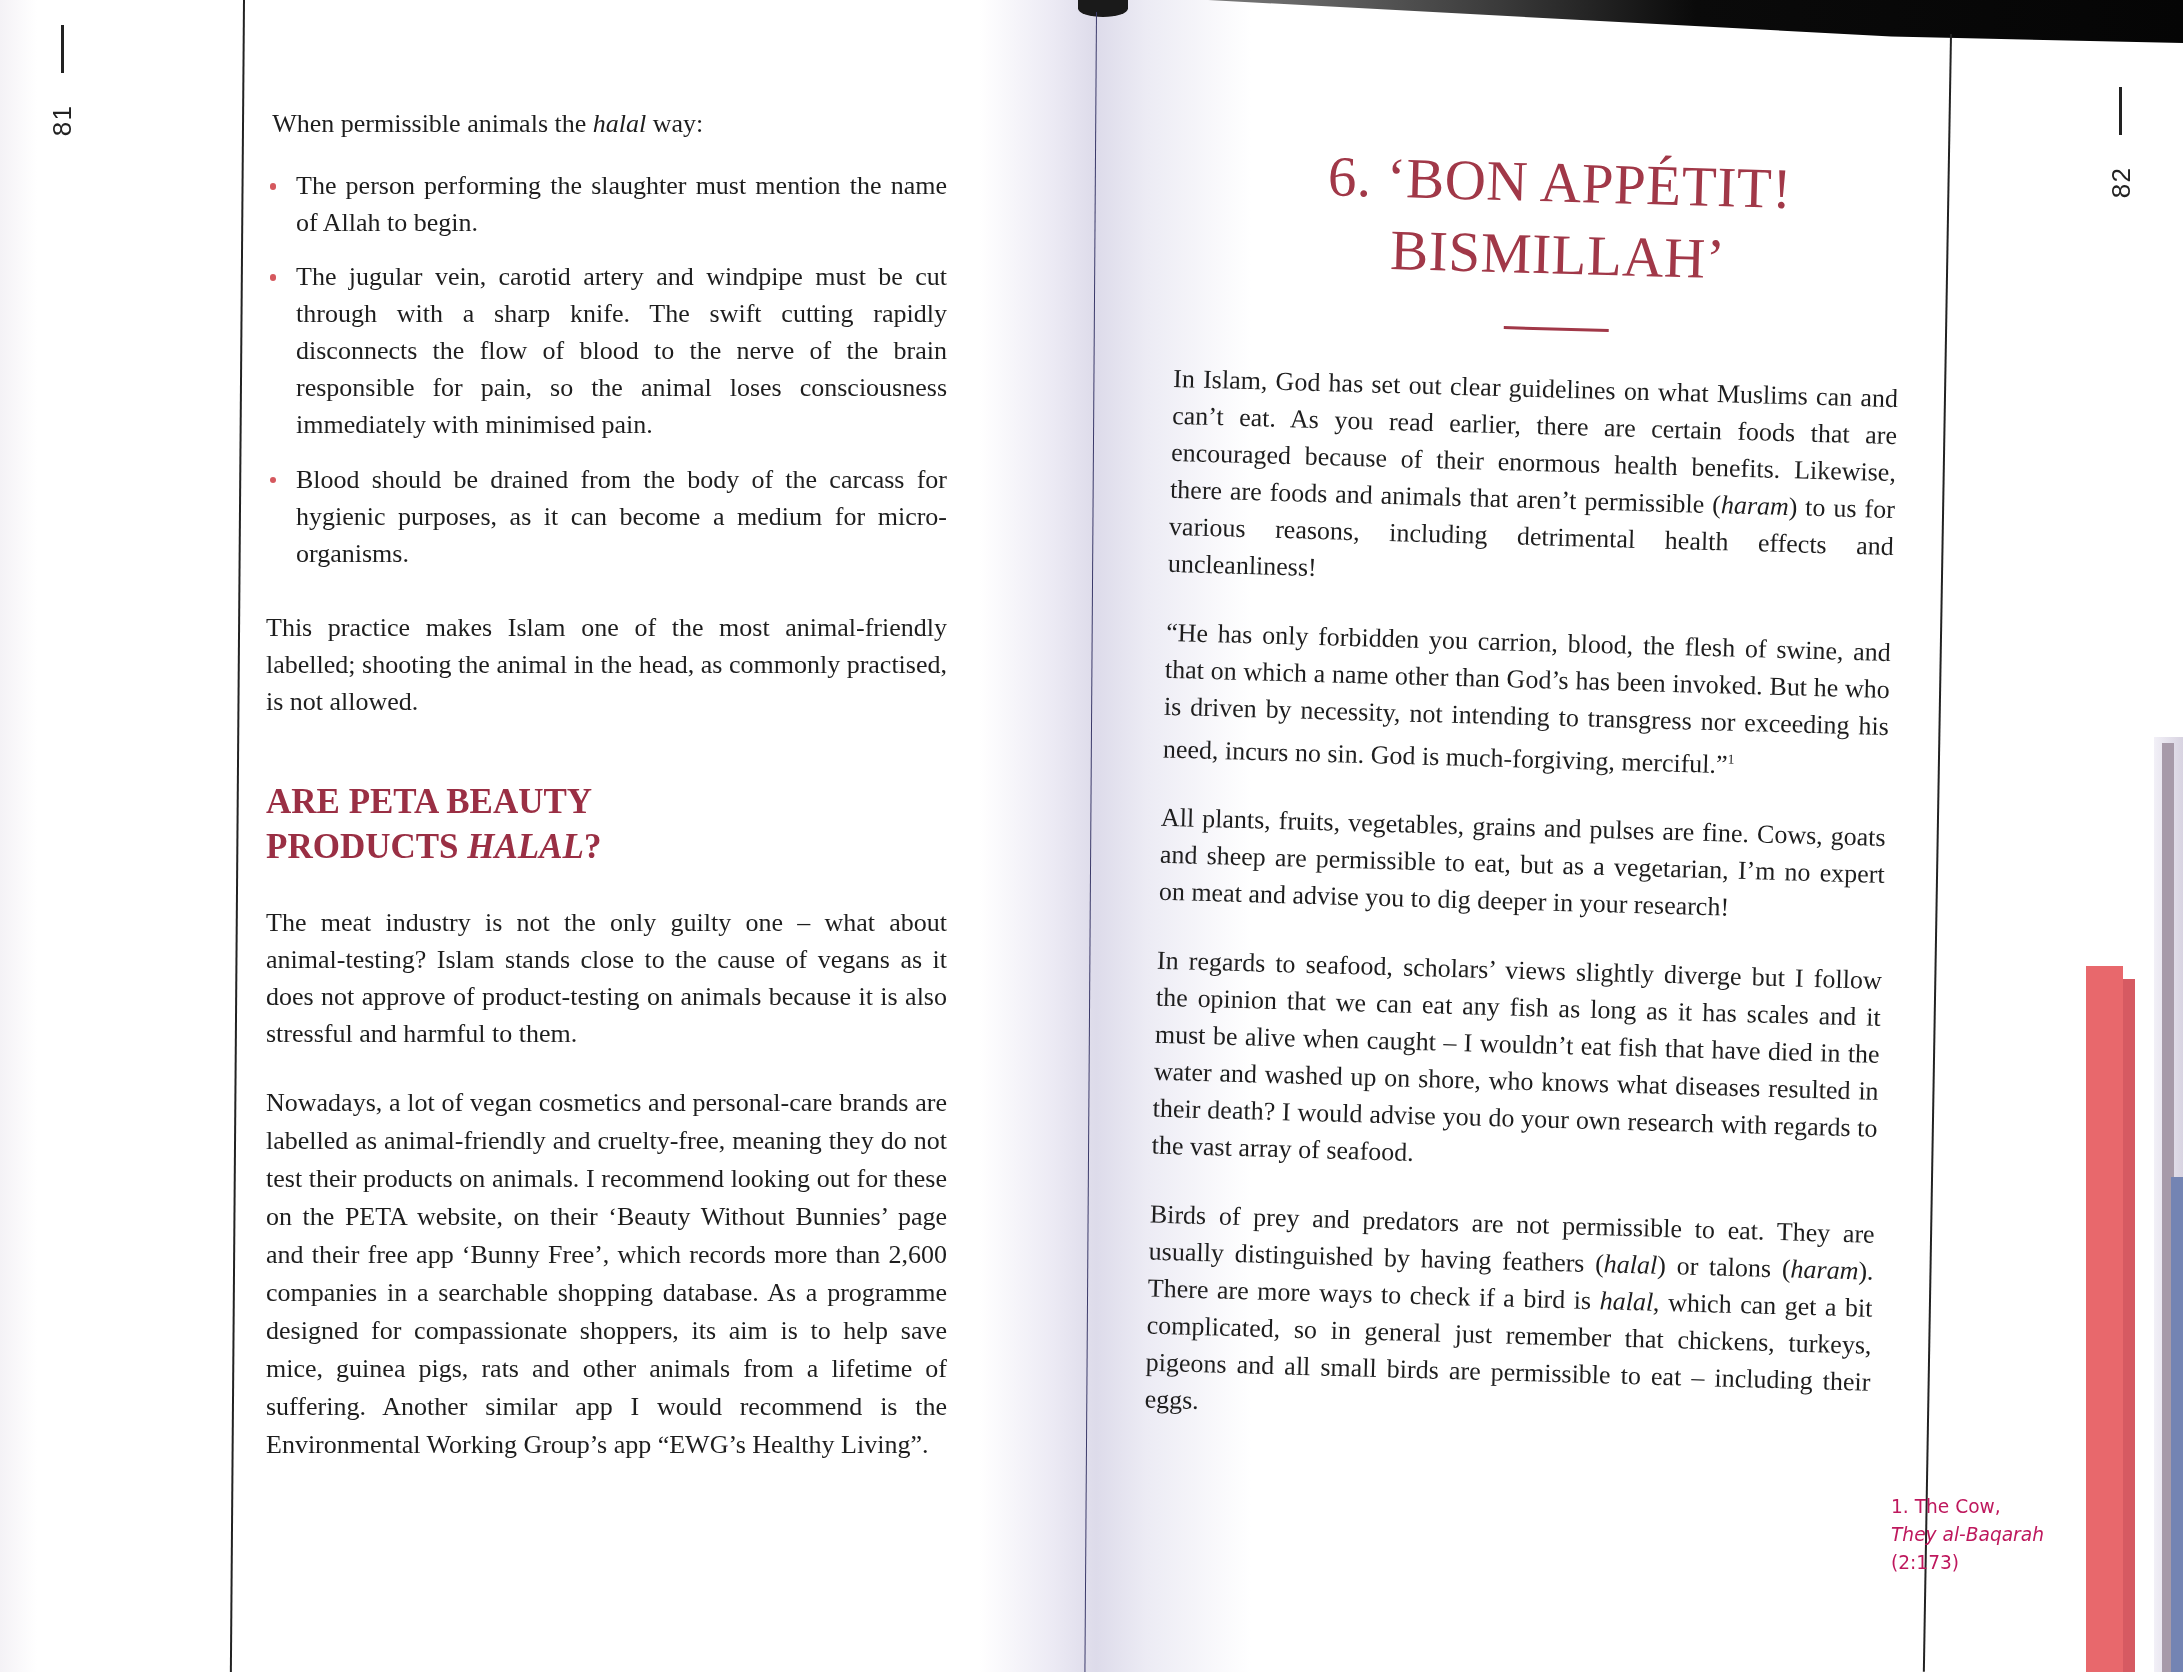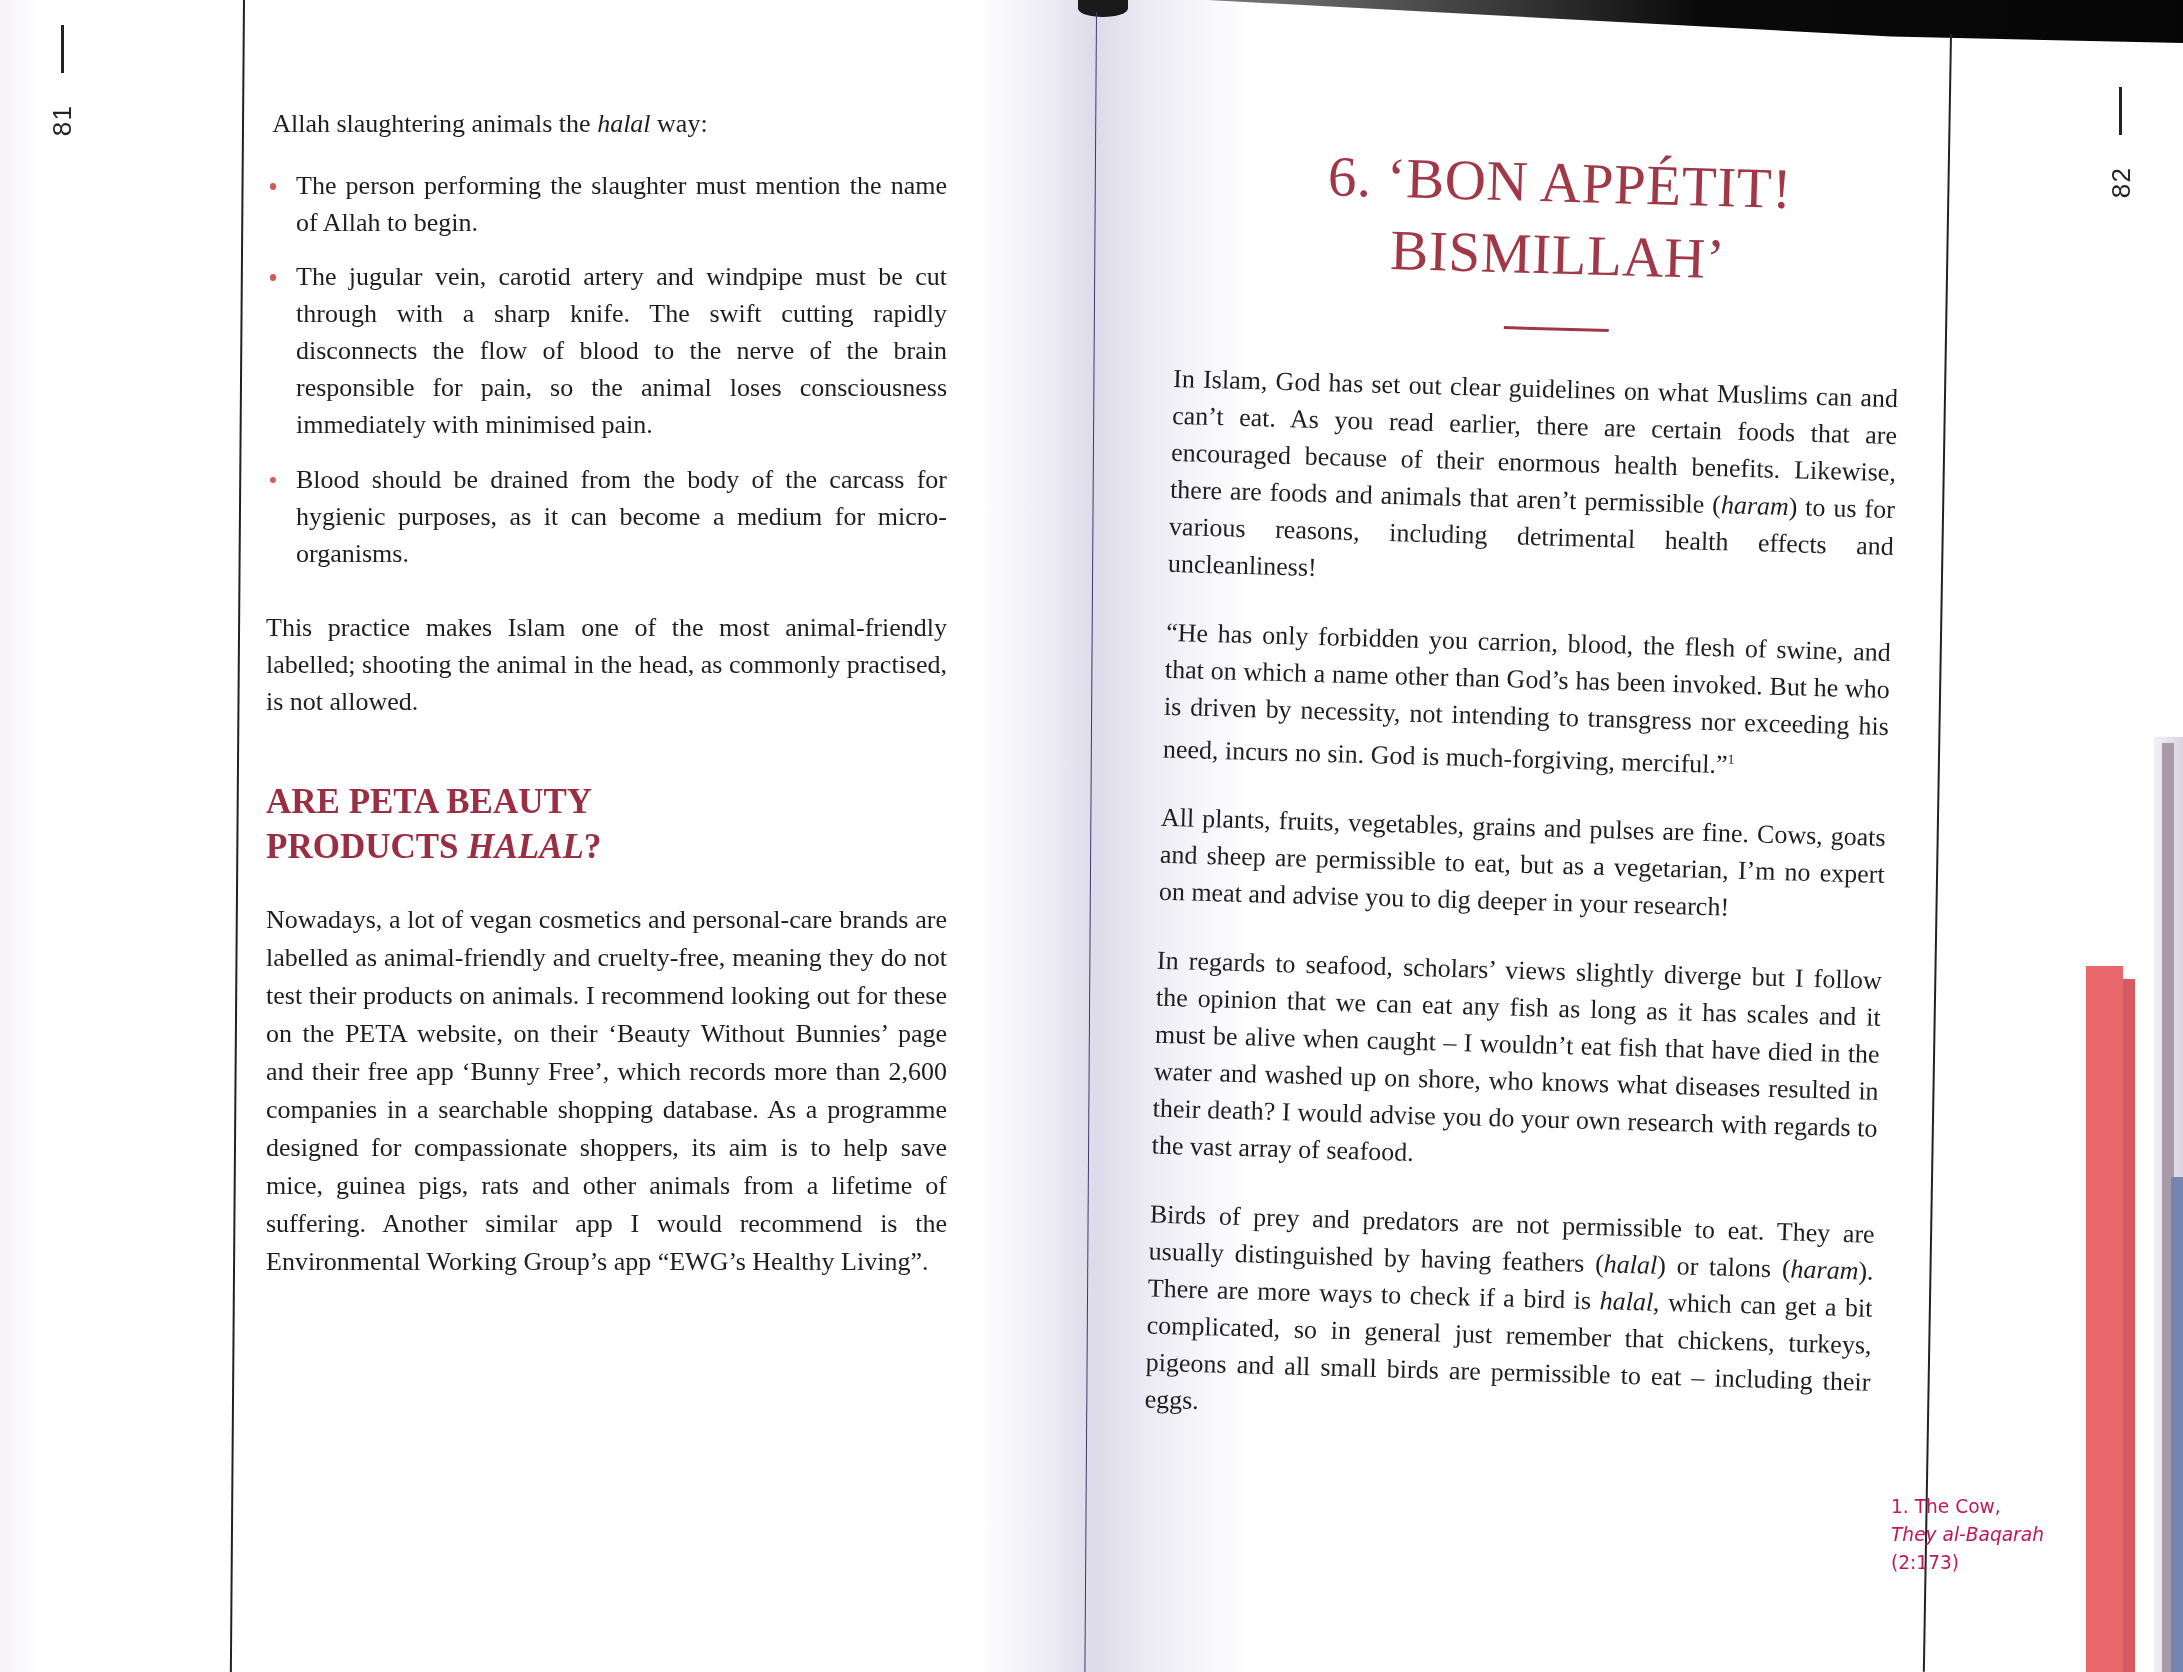--- a/index.html
+++ b/index.html
@@ -98,21 +98,21 @@
 <div class="edge-red"></div>
 <div class="edge-red2"></div>
 
 <div class="folio-rule" style="left:61px; top:25px;"></div>
 <div class="folio" style="left:47px; top:105px;">81</div>
 <div class="folio-rule" style="left:2119px; top:87px;"></div>
 <div class="folio" style="left:2106px; top:167px;">82</div>
 
 <div class="content-left">
   <p class="lp" style="margin-left:6.2px;">
-    <span>Allah slaughtering animals the </span><i>halal</i><span> way:</span>
+    <span>When permissible animals the </span><i>halal</i><span> way:</span>
   </p>
 
   <ul class="bullets">
     <li>
       <span class="bullet-dot"></span>
       <span>The person performing the slaughter must mention the name of Allah to begin.</span>
     </li>
     <li>
       <span class="bullet-dot"></span>
       <span>The jugular vein, carotid artery and windpipe must be cut through with a sharp knife. The swift cutting rapidly disconnects the flow of blood to the nerve of the brain responsible for pain, so the animal loses consciousness immediately with minimised pain.</span>
@@ -123,20 +123,21 @@
     </li>
   </ul>
 
   <p class="lp justify" style="margin-top:37px;">This practice makes Islam one of the most animal-friendly labelled; shooting the animal in the head, as commonly practised, is not allowed.</p>
 
   <h2 class="heading-red" style="margin-top:59px;">
     <span>ARE PETA BEAUTY</span><br>
     <span>PRODUCTS </span><i>HALAL</i><span>?</span>
   </h2>
 
+  <p class="lp justify" style="margin-top:35px;">The meat industry is not the only guilty one – what about animal-testing? Islam stands close to the cause of vegans as it does not approve of product-testing on animals because it is also stressful and harmful to them.</p>
 
   <p class="lp justify" style="margin-top:32px; line-height:38px;">Nowadays, a lot of vegan cosmetics and personal-care brands are labelled as animal-friendly and cruelty-free, meaning they do not test their products on animals. I recommend looking out for these on the PETA website, on their ‘Beauty Without Bunnies’ page and their free app ‘Bunny Free’, which records more than 2,600 companies in a searchable shopping database. As a programme designed for compassionate shoppers, its aim is to help save mice, guinea pigs, rats and other animals from a lifetime of suffering. Another similar app I would recommend is the Environmental Working Group’s app “EWG’s Healthy Living”.</p>
 </div>
 
 <div class="content-right">
   <h1 class="chapter-title">
     <span>6. ‘BON APPÉTIT!</span><br>
     <span>BISMILLAH’</span>
   </h1>
   <div class="title-rule"></div>

